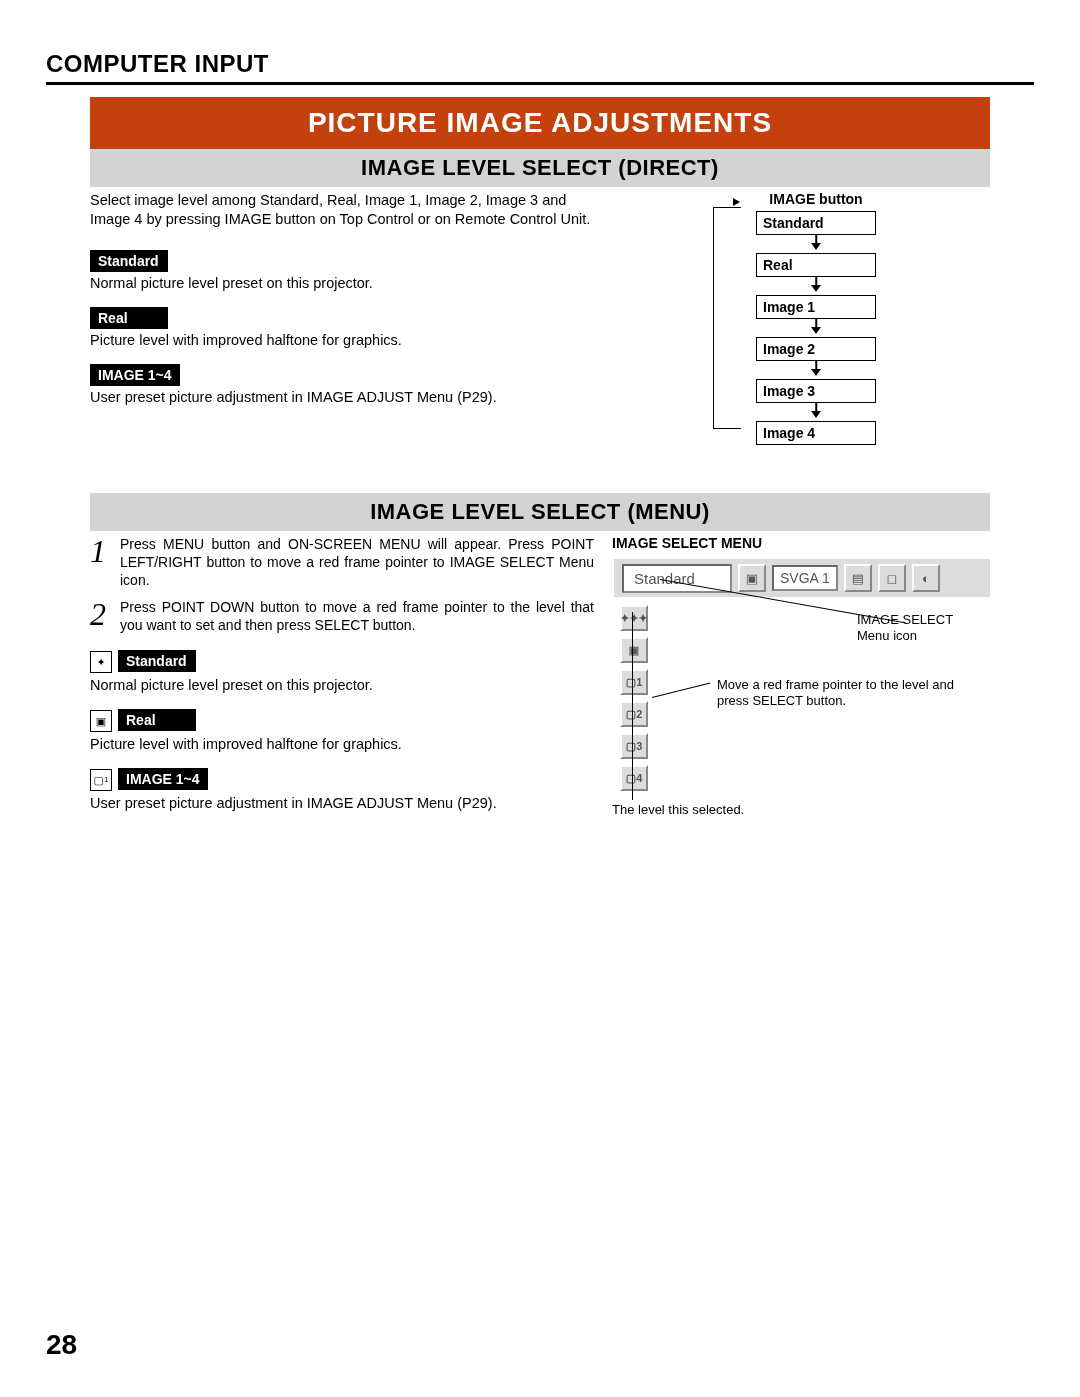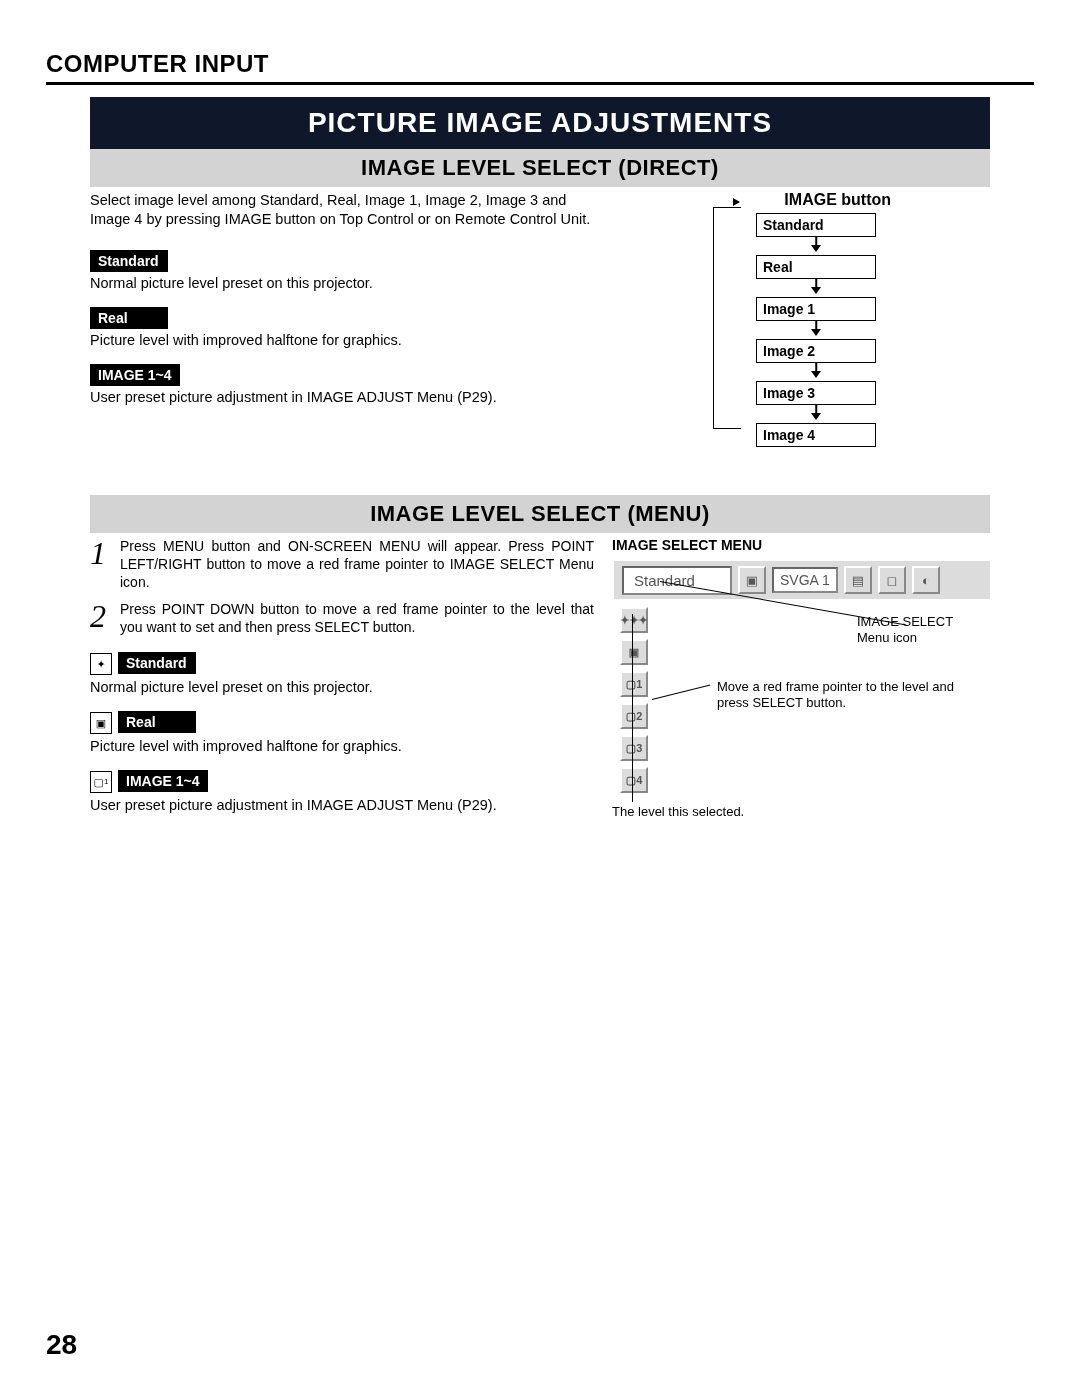--- a/index.html
+++ b/index.html
@@ -17,21 +17,21 @@
     padding: 50px 46px 30px 46px;
   }
   .section-header {
     font-size: 24px;
     font-weight: bold;
     letter-spacing: 0.5px;
     border-bottom: 3px solid #000;
     padding-bottom: 4px;
   }
   .title-bar {
-    background: #0f172a;
+    background: #c2410c;
     color: #fff;
     font-size: 28px;
     font-weight: bold;
     text-align: center;
     letter-spacing: 1px;
     padding: 10px 20px;
     margin: 12px 44px 0 44px;
   }
   .subheading {
     background: #d3d3d3;
@@ -70,22 +70,22 @@
     margin-bottom: 2px;
     min-width: 78px;
   }
   .desc {
     margin-bottom: 14px;
   }
 
   
   .flow-title {
     font-weight: bold;
-    font-size: 16px;
-    text-align: right;
+    font-size: 14px;
+    text-align: center;
     margin-bottom: 4px;
   }
   .flow {
     width: 120px;
     margin: 0 auto;
   }
   .flow-box {
     border: 1.5px solid #000;
     padding: 3px 6px;
     font-weight: bold;

